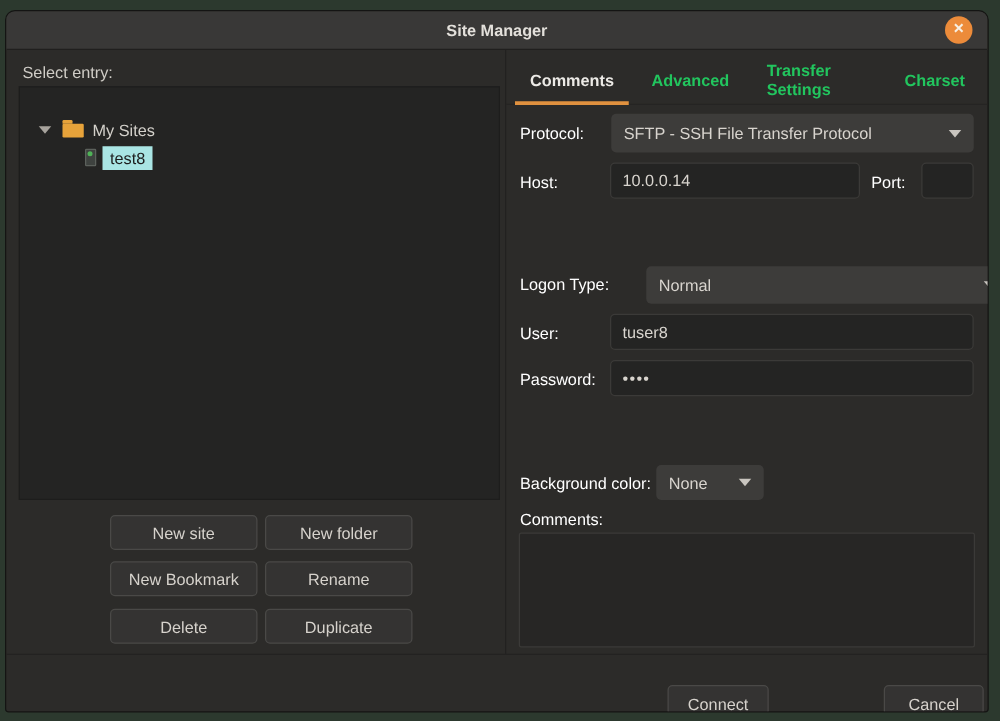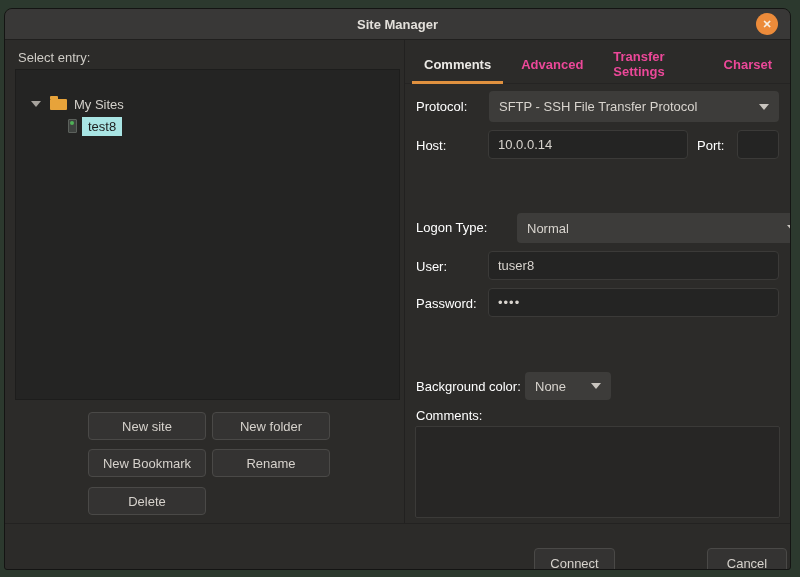--- a/index.html
+++ b/index.html
@@ -33,21 +33,21 @@
   .tree-label-selected{background:#a9e5e4;color:#1d1d1d;padding:2px 6px;}
   
   .lbtn{position:absolute;width:118px;height:28px;background:#343332;border:1px solid #4a4947;
     border-radius:4px;color:#d6d2cc;font-size:13px;display:flex;align-items:center;justify-content:center;
     cursor:pointer;box-sizing:border-box;}
   
   .vdivider{position:absolute;left:399px;top:31px;width:1px;height:483px;background:#222120;}
   
   .tabs{position:absolute;left:407px;top:38px;height:37px;display:flex;align-items:stretch;}
   .tab{display:flex;align-items:center;padding:0 12px;margin-right:6px;font-size:13px;font-weight:bold;
-    color:#ec4899;cursor:pointer;border-bottom:3px solid transparent;box-sizing:border-box;}
+    color:#22c55e;cursor:pointer;border-bottom:3px solid transparent;box-sizing:border-box;}
   .tab.active{color:#eceae6;border-bottom-color:#e0913f;}
   .tabline{position:absolute;left:400px;right:0;top:74px;height:1px;background:#252423;}
   
   .flabel{position:absolute;font-size:13px;color:#ffffff;}
   .fselect{position:absolute;background:#3d3c3a;border-radius:4px;display:flex;align-items:center;
     font-size:13px;color:#d8d4ce;padding:0 10px;cursor:pointer;box-sizing:border-box;}
   .fselect .arrow{margin-left:auto;width:0;height:0;border-left:5px solid transparent;
     border-right:5px solid transparent;border-top:6px solid #c9c5bf;}
   .finput{position:absolute;background:#242423;border:1px solid #3b3a38;border-radius:4px;
     color:#d8d4ce;font-size:13px;padding:0 9px;box-sizing:border-box;outline:none;
@@ -86,20 +86,21 @@
         <span class="server-icon"></span>
         <span class="tree-label-selected">test8</span>
       </div>
     </div>
 
     <button class="lbtn" style="left:83px;top:403px;">New site</button>
     <button class="lbtn" style="left:207px;top:403px;">New folder</button>
     <button class="lbtn" style="left:207px;top:440px;">Rename</button>
     <button class="lbtn" style="left:83px;top:440px;">New Bookmark</button>
     <button class="lbtn" style="left:83px;top:478px;">Delete</button>
+    <button class="lbtn" style="left:207px;top:478px;">Duplicate</button>
 
     <div class="vdivider"></div>
 
     <div class="tabline"></div>
     <div class="tabs">
       <div class="tab active">Comments</div>
       <div class="tab">Advanced</div>
       <div class="tab">Transfer Settings</div>
       <div class="tab">Charset</div>
     </div>

